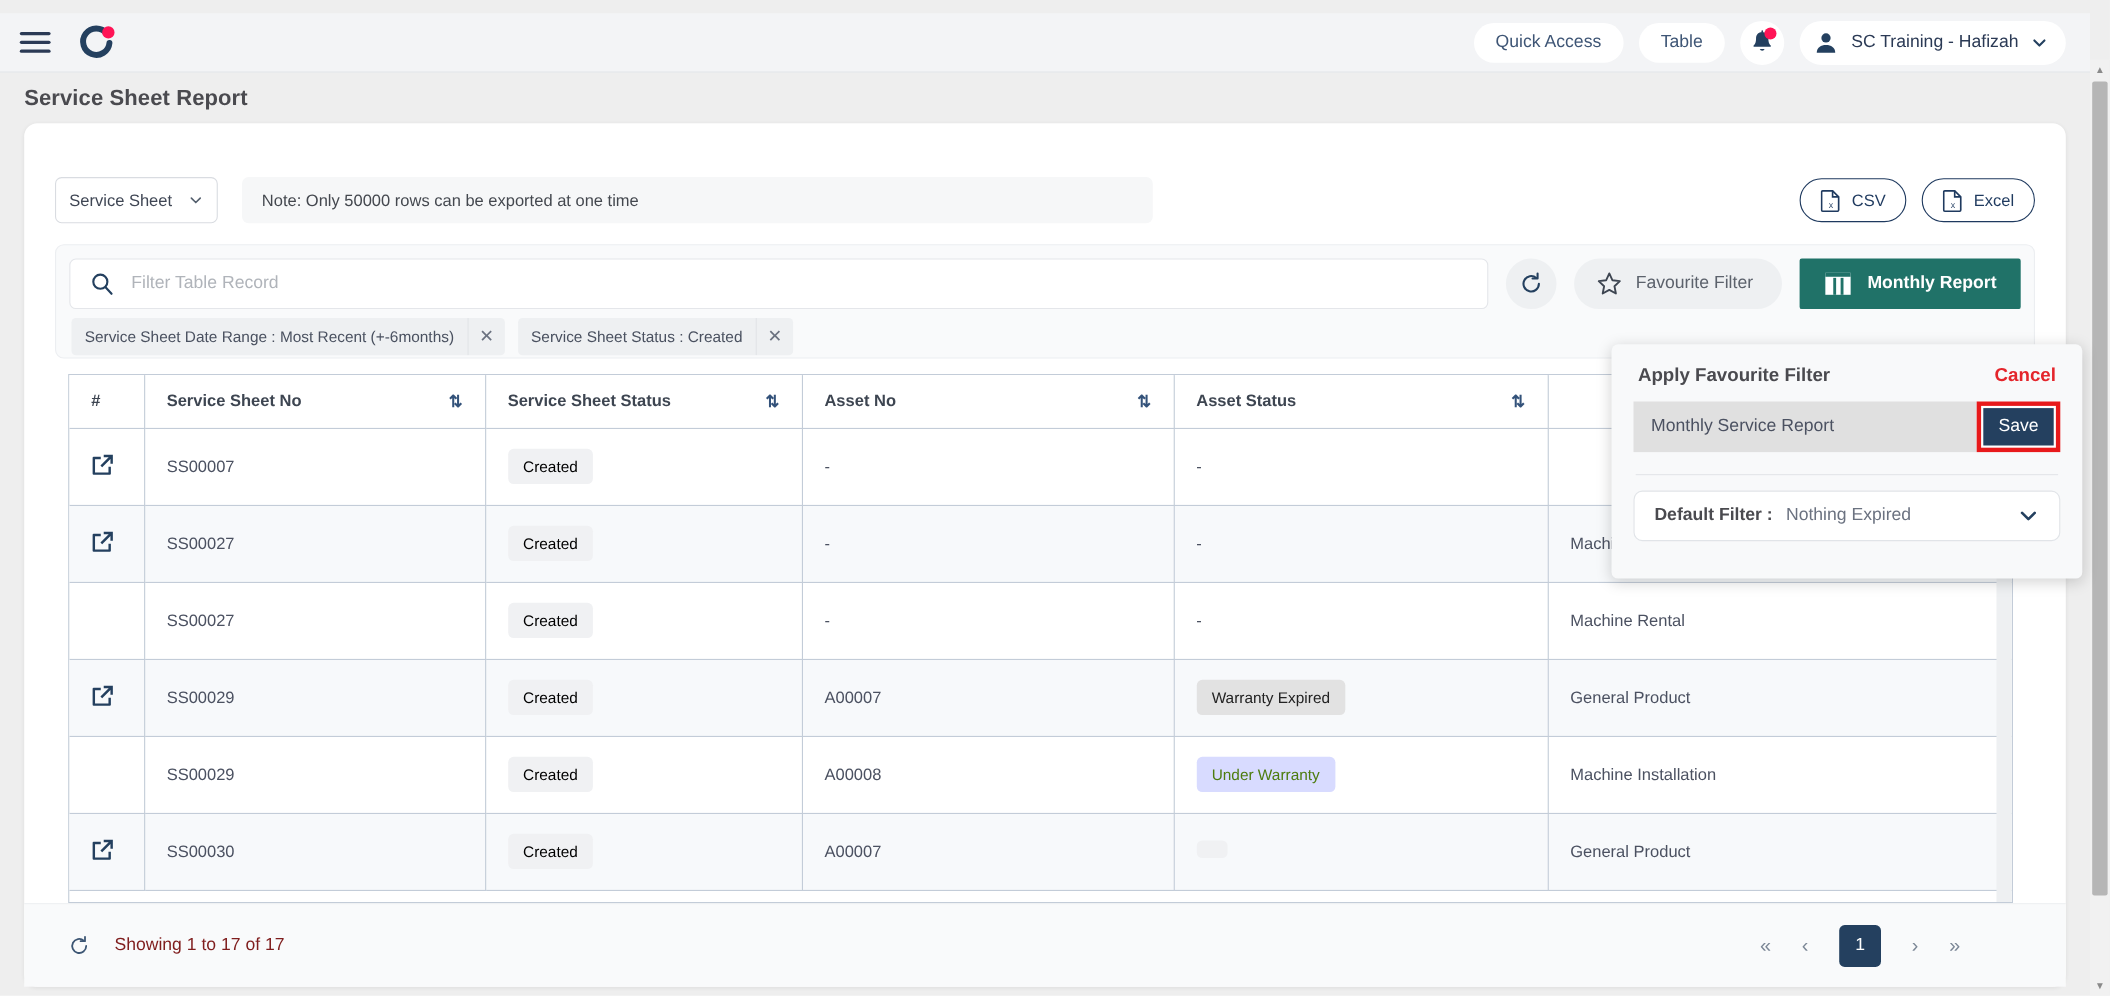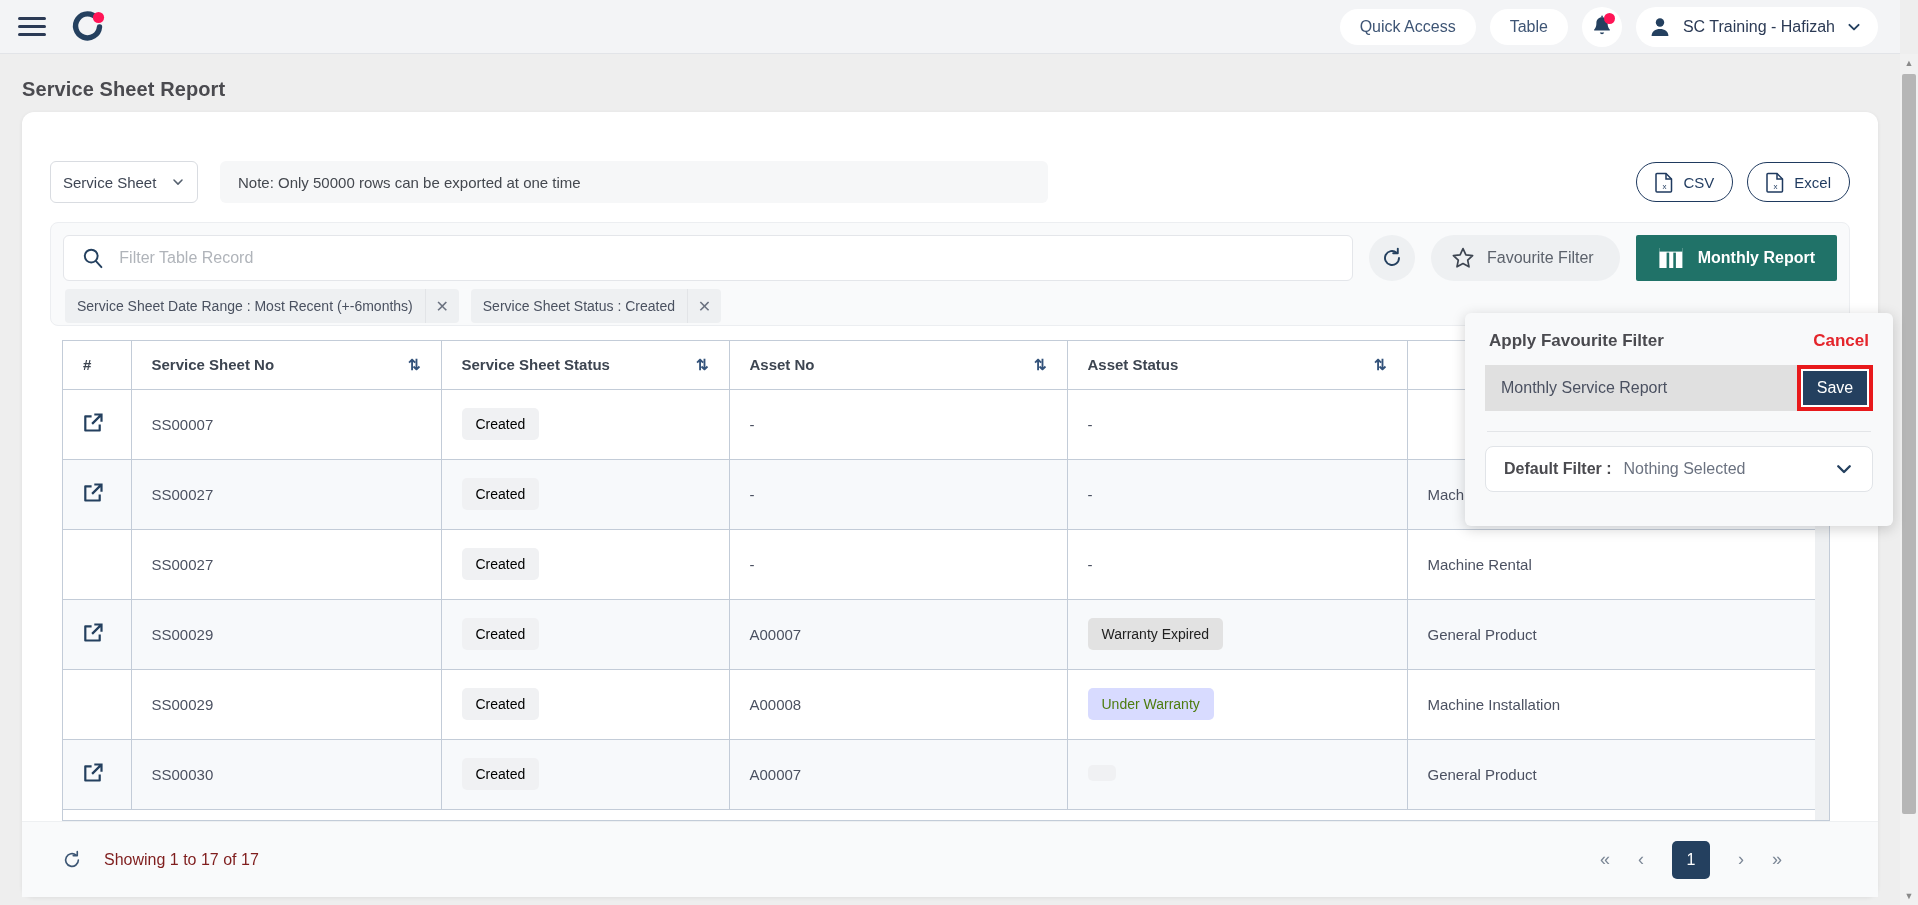--- a/index.html
+++ b/index.html
@@ -6,21 +6,21 @@
   html, body {
     width: 1918px; height: 905px;
     font-family: "Liberation Sans", sans-serif;
     background: #eeeeee;
     overflow: hidden;
   }
   body { position: relative; }
 
   
   .topbar {
-    position: absolute; top: 0; left: 0; right: 18px; height: 54px;
+    position: absolute; top: 12px; left: 0; right: 18px; height: 54px;
     background: #f3f4f6;
     display: flex; align-items: center;
     border-bottom: 1px solid #e2e4e8;
     justify-content: center;
   }
   .hamburger { margin-left: 18px; width: 30px; height: 30px; display:flex; flex-direction:column; justify-content:center; gap:5px; cursor:pointer;}
   .hamburger span { display:block; height:3px; background:#2b3a55; border-radius:2px; }
   .hamburger span:nth-child(1){width:28px}
   .hamburger span:nth-child(2){width:28px}
   .hamburger span:nth-child(3){width:28px}
@@ -478,21 +478,21 @@
   </div>
   <div class="fav-row">
     <div class="fav-name">Monthly Service Report</div>
     <div class="save-outline">
       <div class="save-btn">Save</div>
     </div>
   </div>
   <div class="fav-div"></div>
   <div class="fav-default">
     <span class="fd-label">Default Filter :</span>
-    <span class="fd-val">Nothing Selected</span>
+    <span class="fd-val">Nothing Expired</span>
     <svg class="fd-chev" width="20" height="20" viewBox="0 0 16 16">
       <path d="M3.4 5.8 8 10.4l4.6-4.6" fill="none" stroke="#24405f" stroke-width="1.9" stroke-linecap="round" stroke-linejoin="round"></path>
     </svg>
   </div>
 </div>
 
 <div class="browser-sb">
   <div class="arrow-up">▲</div>
   <div class="browser-thumb"></div>
   <div class="arrow-dn">▼</div>

